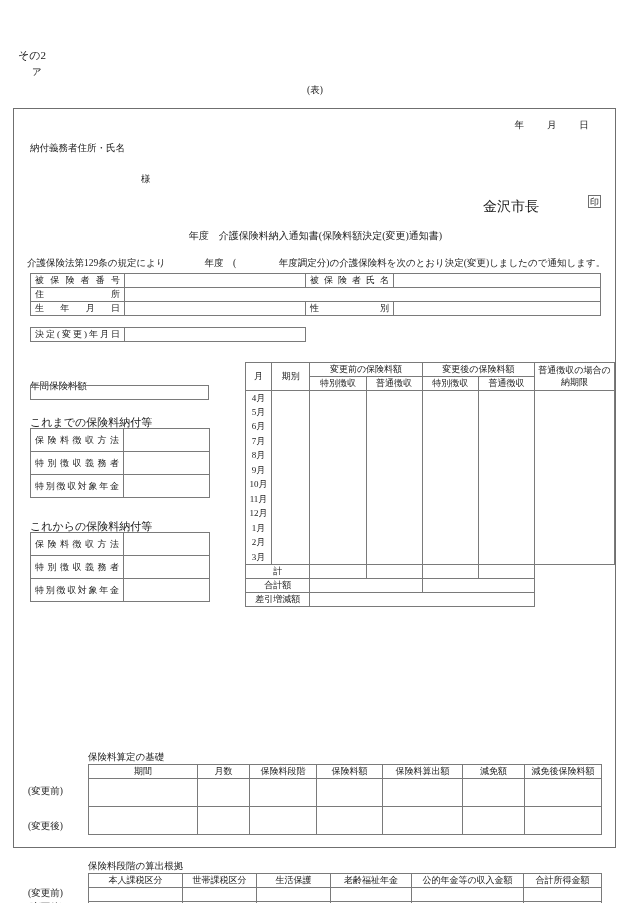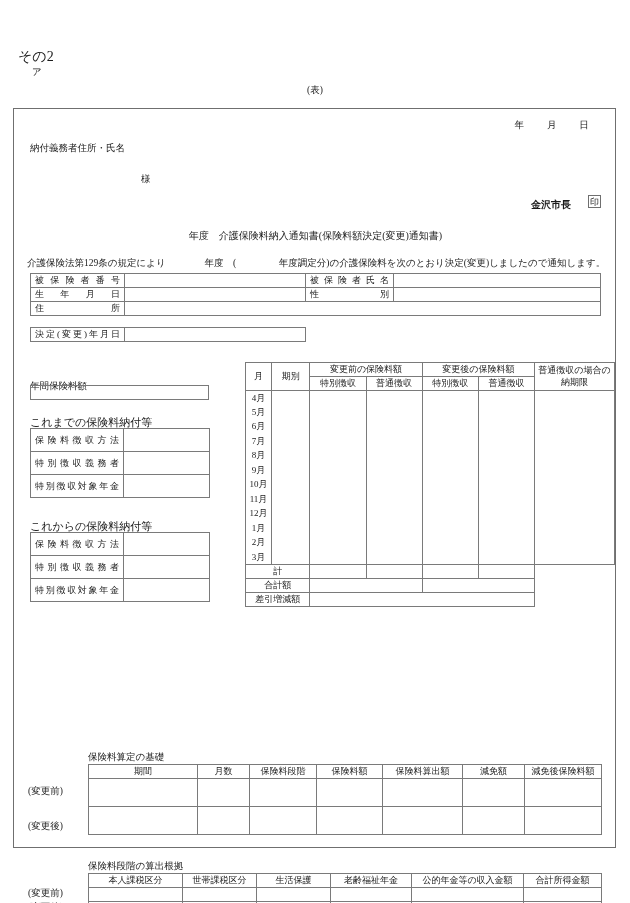--- a/index.html
+++ b/index.html
@@ -12,21 +12,21 @@
     height: 903px;
     position: relative;
     font-family: "Liberation Serif", "DejaVu Serif", serif;
     color: #1a1a1a;
     font-size: 9px;
     overflow: hidden;
   }
   .page { position: absolute; inset: 0; }
 
   
-  .lbl-sono2 { position: absolute; left: 18px; top: 48px; font-size: 14px; }
+  .lbl-sono2 { position: absolute; left: 18px; top: 48px; font-size: 11px; }
   .lbl-a     { position: absolute; left: 32px; top: 66px; font-size: 9.5px; }
   .lbl-omote { position: absolute; left: 0; top: 84px; width: 630px; text-align: center; font-size: 9.5px; }
 
   
   .frame {
     position: absolute;
     left: 13px;  top: 108px;
     width: 603px; height: 740px;
     border: 1.2px solid #6f6f6f;
     box-sizing: border-box;
@@ -34,21 +34,21 @@
 
   
   .date-line {
     position: absolute; right: 16px; top: 10px;
     font-size: 9.5px; letter-spacing: 0;
   }
   .date-line span { display: inline-block; width: 30px; text-align: center; }
 
   .payer-line { position: absolute; left: 16px; top: 33px; font-size: 9.5px; }
   .sama-line  { position: absolute; left: 127px; top: 64px; font-size: 9.5px; }
-  .mayor-line { position: absolute; right: 44px; top: 89px; font-size: 10px; font-weight: bold; }
+  .mayor-line { position: absolute; right: 76px; top: 89px; font-size: 14px; }
   .seal-box {
     position: absolute; right: 14px; top: 86px;
     width: 13px; height: 13px;
     border: 1px solid #6f6f6f;
     font-size: 9px; line-height: 13px; text-align: center;
     box-sizing: border-box;
   }
 
   .doc-title {
     position: absolute; left: 0; top: 120px; width: 603px;
@@ -166,28 +166,28 @@
 
     <table class="tbl-insured">
       <tbody>
         <tr>
           <td class="lbl-cell" style="width:94px">被保険者番号</td>
           <td style="width:181px"></td>
           <td class="lbl-cell" style="width:88px">被保険者氏名</td>
           <td style="width:207px"></td>
         </tr>
         <tr>
-          <td class="lbl-cell">生年月日</td>
-          <td></td>
-          <td class="lbl-cell">性別</td>
-          <td></td>
-        </tr>
-        <tr>
           <td class="lbl-cell">住所</td>
           <td colspan="3"></td>
+        </tr>
+        <tr>
+          <td class="lbl-cell">生年月日</td>
+          <td></td>
+          <td class="lbl-cell">性別</td>
+          <td></td>
         </tr>
       </tbody>
     </table>
 
     <table class="tbl-decision">
       <tbody>
         <tr>
           <td class="lbl-cell" style="width:94px">決定(変更)年月日</td>
           <td style="width:181px"></td>
         </tr>

